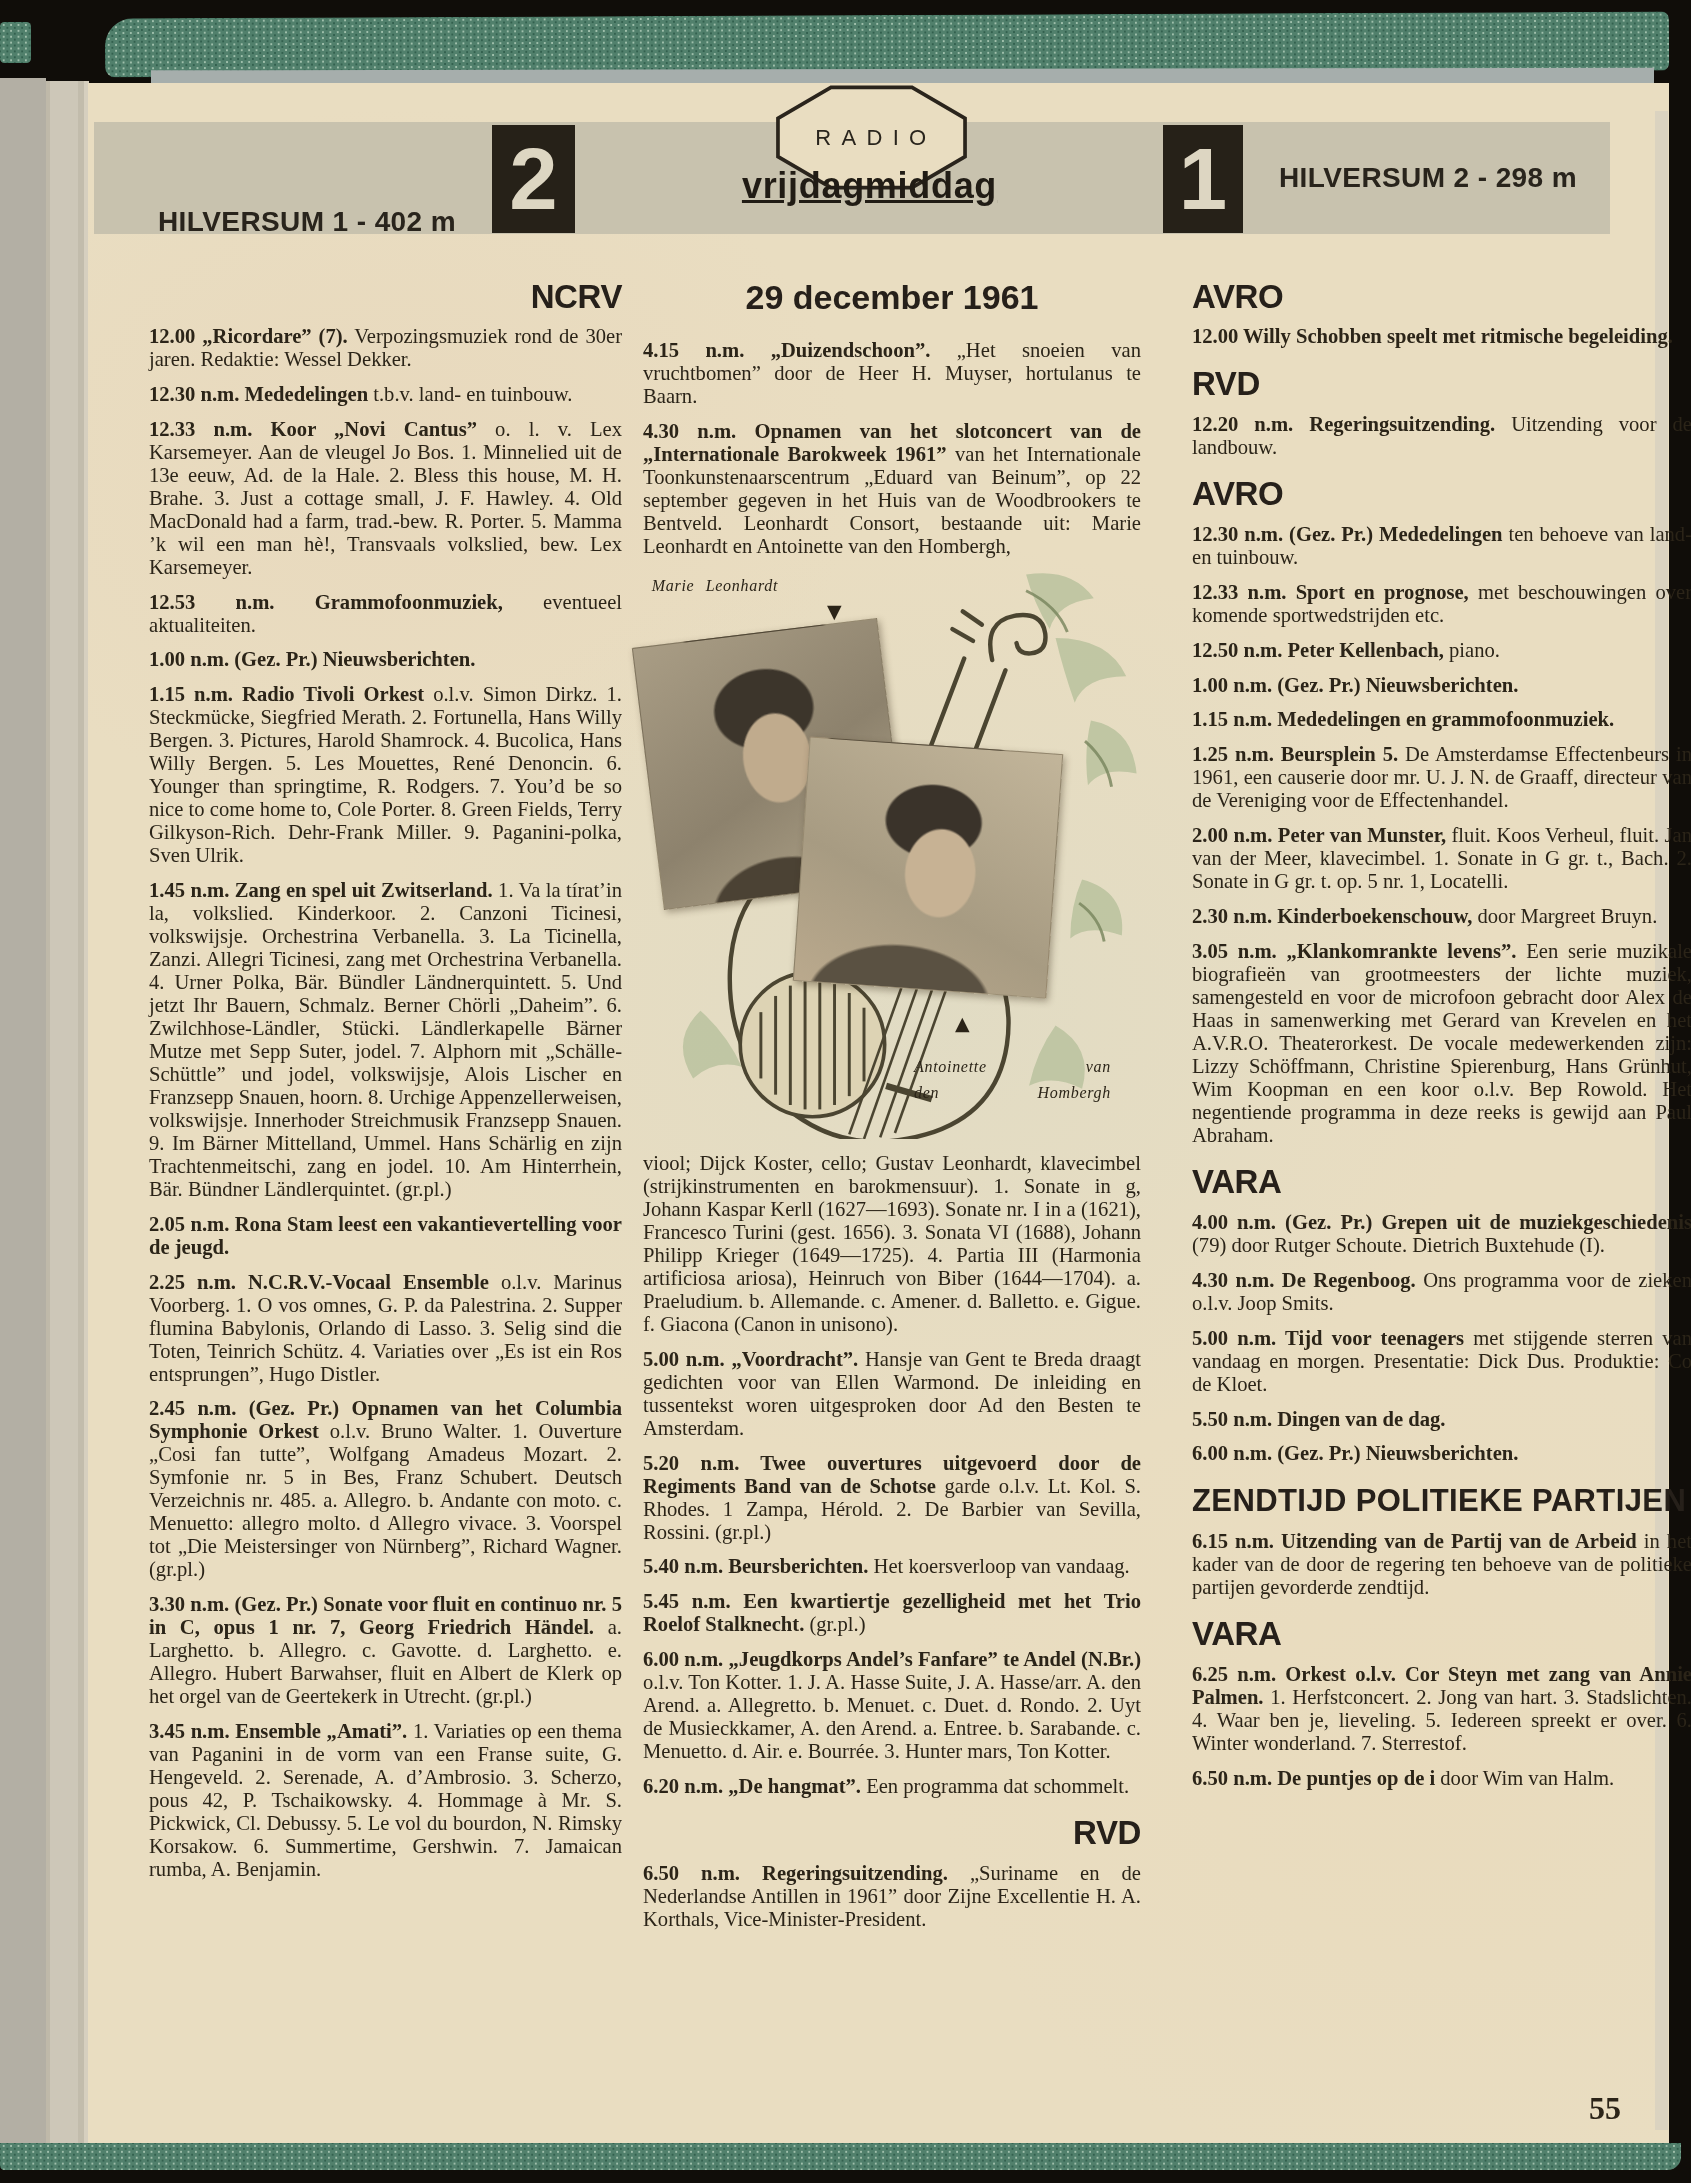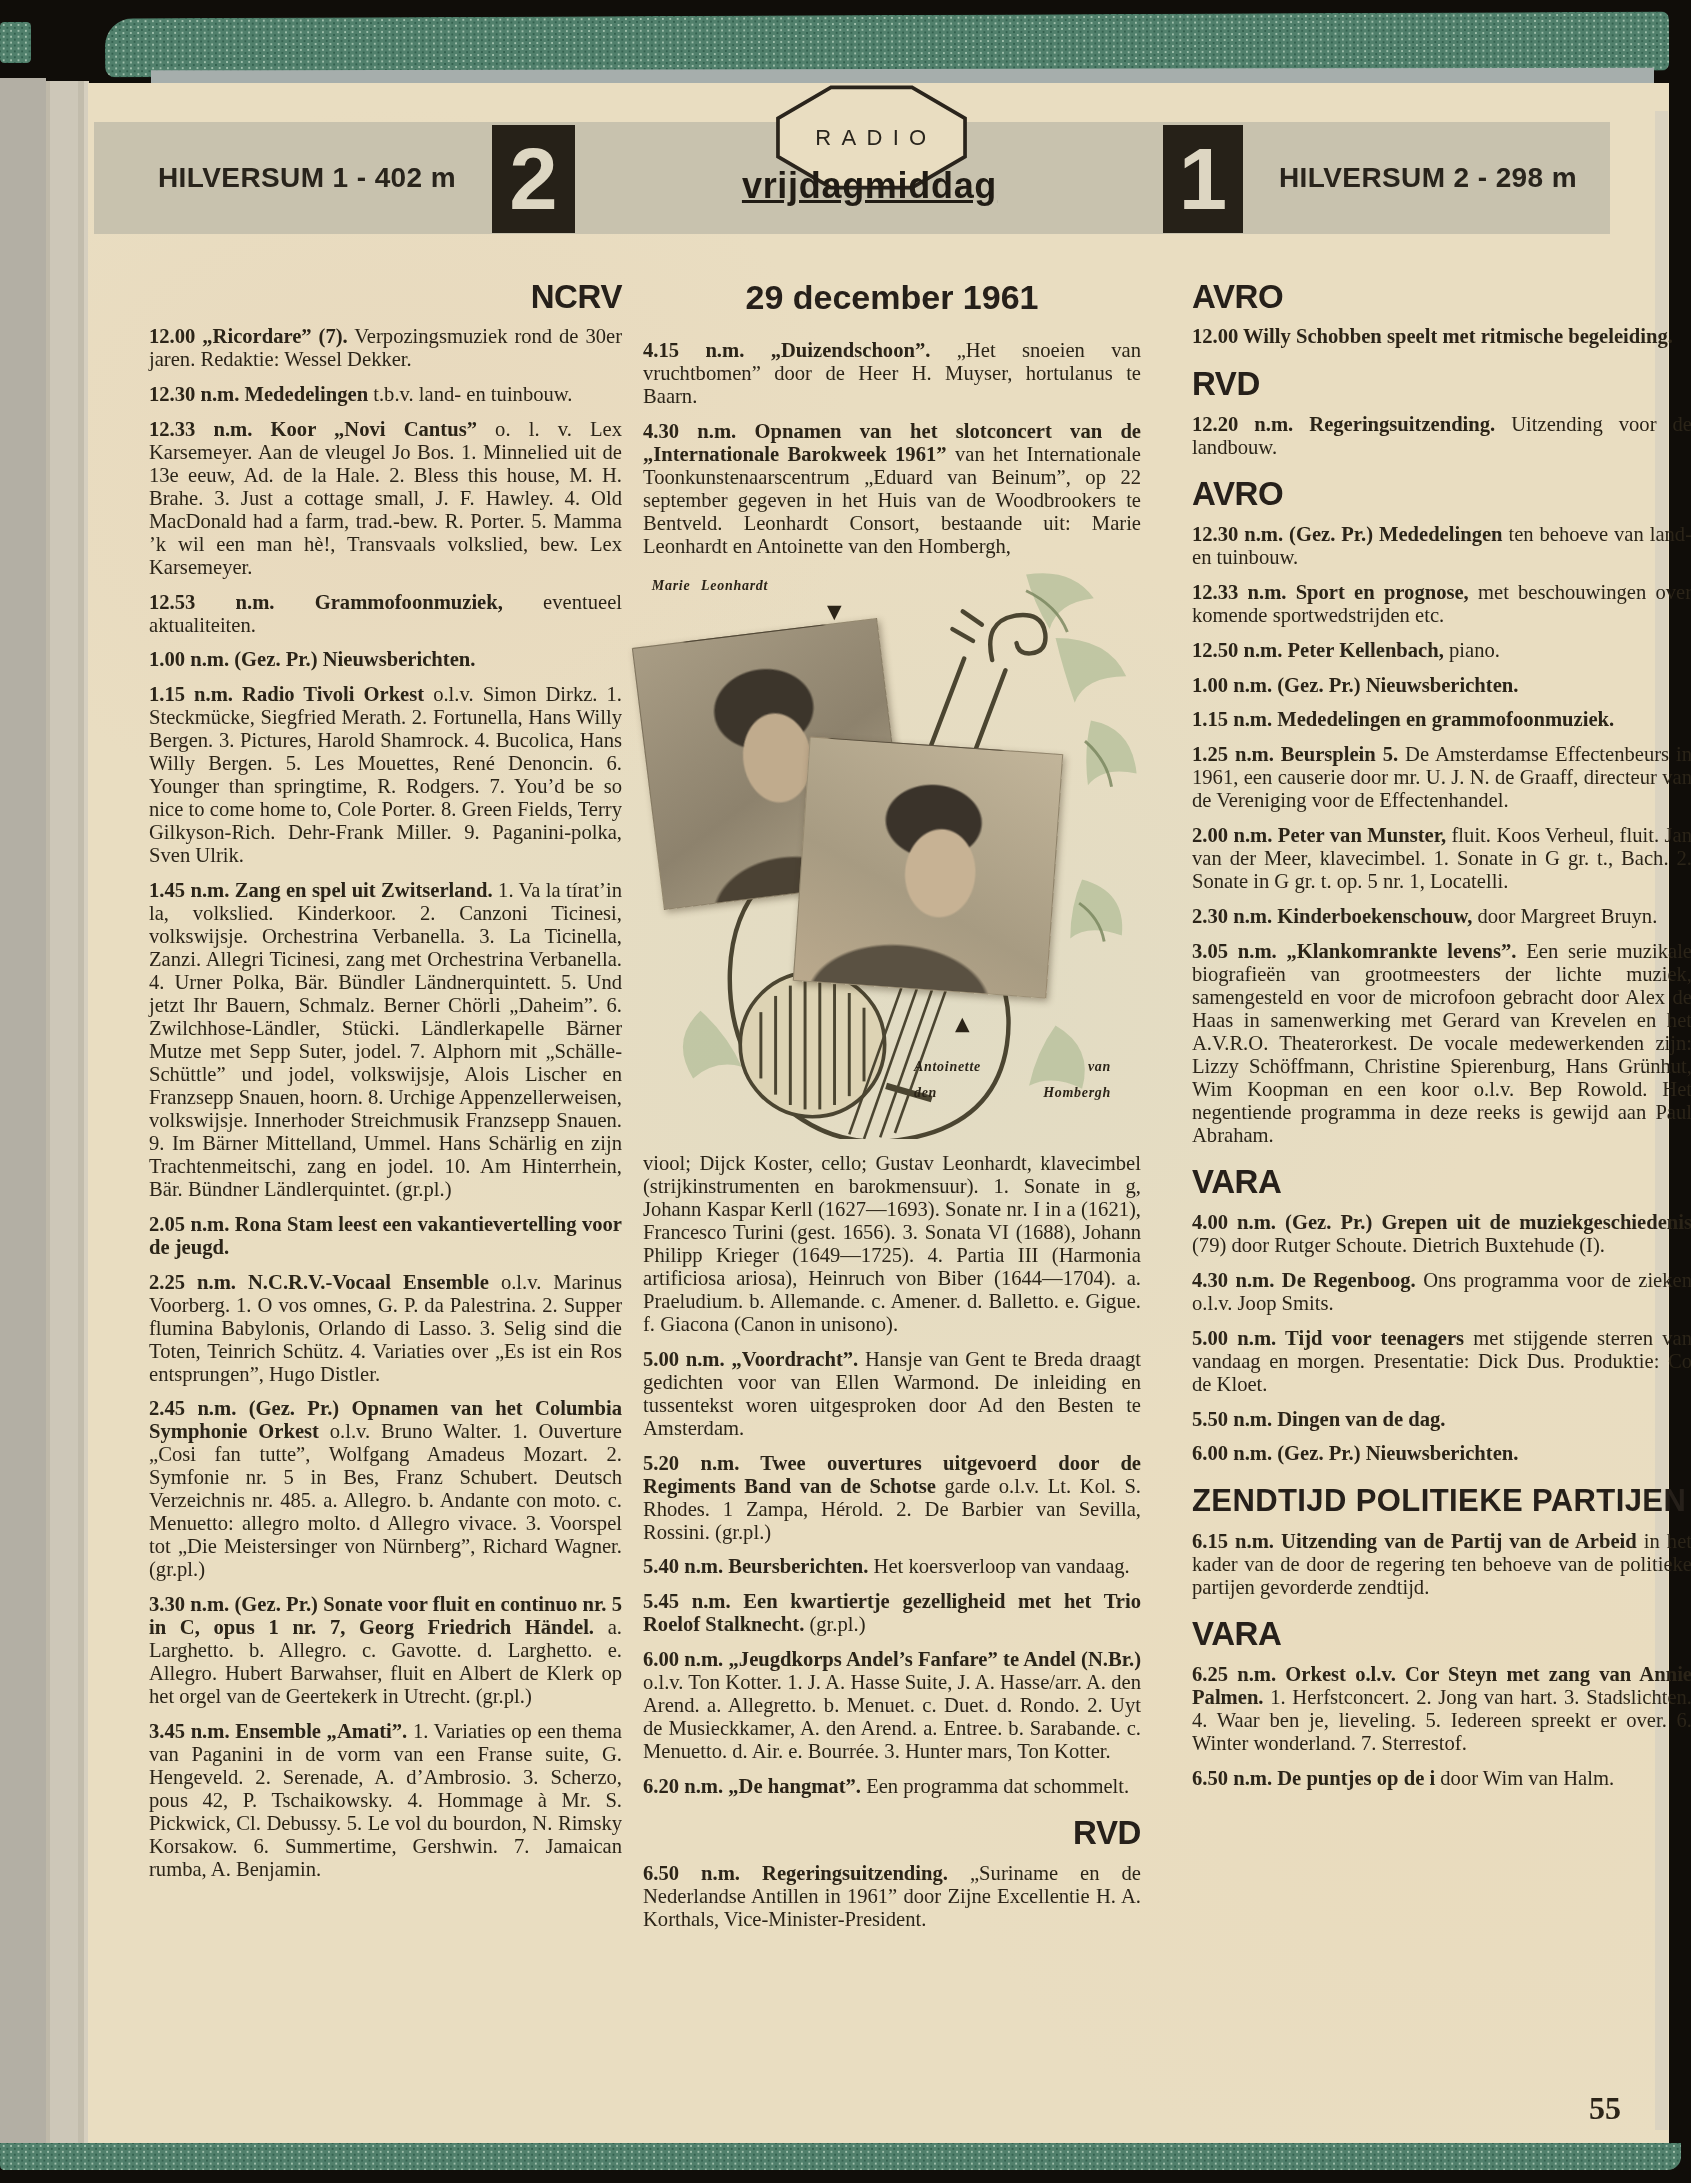--- a/index.html
+++ b/index.html
@@ -28,21 +28,21 @@
       radial-gradient(811px 663px at 847px 921px, rgba(196,214,206,0.22), rgba(196,214,206,0) 70%),
       radial-gradient(663px 516px at 309px 383px, rgba(228,196,170,0.16), rgba(228,196,170,0) 70%),
       radial-gradient(737px 589px at 1363px 1695px, rgba(233,214,178,0.25), rgba(233,214,178,0) 70%);}
   #page-edge-right{position:absolute;left:1655px;top:111px;width:13.3px;height:2019px;background:#d8d1bf;opacity:.85;}
   #fabric-bottom{position:absolute;left:0;top:2143px;width:1681px;height:26.5px;border-radius:0 0 13.3px 4.4px;}
 
   
   #band{position:absolute;left:94px;top:122px;width:1516px;height:112px;background:#c8c2ae;}
   .band-text{position:absolute;top:122px;height:112px;display:flex;align-items:center;
     font-family:"Liberation Sans","DejaVu Sans",sans-serif;font-weight:bold;font-size:28px;color:#29241c;letter-spacing:0.4px;}
-  #st-left{left:158px;}
+  #st-left{left:158px;margin-top:44px;}
   #st-right{left:1279px;}
   .num-box{position:absolute;top:125px;height:108px;background:#262118;color:#ddd6c2;
     font-family:"Liberation Sans","DejaVu Sans",sans-serif;font-weight:bold;font-size:87px;line-height:108px;text-align:center;}
   #box2{left:492px;width:83px;}
   #box1{left:1163px;width:80px;}
   #octagon{position:absolute;left:772px;top:83px;width:199px;height:109px;}
   #radio-label{position:absolute;left:772px;top:83px;width:199px;height:109px;display:flex;align-items:center;justify-content:center;
     font-family:"Liberation Sans","DejaVu Sans",sans-serif;font-size:22px;letter-spacing:10.3px;color:#29241c;padding-left:8.8px;box-sizing:border-box;}
   #day-title{position:absolute;left:678px;top:130px;width:383px;height:112px;display:flex;align-items:center;justify-content:center;
     font-family:"Liberation Sans","DejaVu Sans",sans-serif;font-weight:bold;font-size:36px;letter-spacing:0.7px;color:#211c15;text-decoration:underline;}
@@ -71,21 +71,21 @@
       radial-gradient(ellipse 57px 75px at 53% 48%, #c0ab8d 58%, rgba(192,171,141,0) 61%),
       radial-gradient(ellipse 88px 71px at 50% 29%, #3c352b 55%, rgba(60,53,43,0) 58%),
       radial-gradient(ellipse 125px 88px at 50% 106%, #4b4234 58%, rgba(75,66,52,0) 61%),
       linear-gradient(150deg,#a99d85,#8d826d 55%,#b3a78c);}
   #photo-anton{left:158px;top:175px;width:252px;height:243px;transform:rotate(4deg);
     background:
       radial-gradient(ellipse 59px 74px at 55% 52%, #c7b294 58%, rgba(199,178,148,0) 61%),
       radial-gradient(ellipse 85px 65px at 51% 31%, #3a332a 55%, rgba(58,51,42,0) 58%),
       radial-gradient(ellipse 147px 92px at 42% 106%, #5a5142 60%, rgba(90,81,66,0) 63%),
       linear-gradient(205deg,#c2b59a,#a79b82 60%,#baa98d);}
-  .cap{position:absolute;font-style:italic;font-weight:bold;font-size:14px;line-height:26.5px;color:#2b2418;letter-spacing:0.7px;word-spacing:6.6px;}
+  .cap{position:absolute;font-style:italic;font-weight:normal;font-size:16px;line-height:26.5px;color:#2b2418;letter-spacing:0.7px;word-spacing:6.6px;}
   #cap-top{left:8.8px;top:2.9px;}
   #cap-bottom{left:271px;top:484px;width:197px;text-align:justify;text-align-last:justify;}
   .tri{position:absolute;font-size:19px;line-height:19px;color:#2b2418;font-family:"DejaVu Sans",sans-serif;}
   #tri-down{left:184px;top:32px;}
   #tri-up{left:312px;top:444px;}
 
   #page-number{position:absolute;left:1555px;top:2090px;width:66px;text-align:right;
     font-weight:bold;font-size:32px;color:#2b2418;}
 </style>
 </head>

